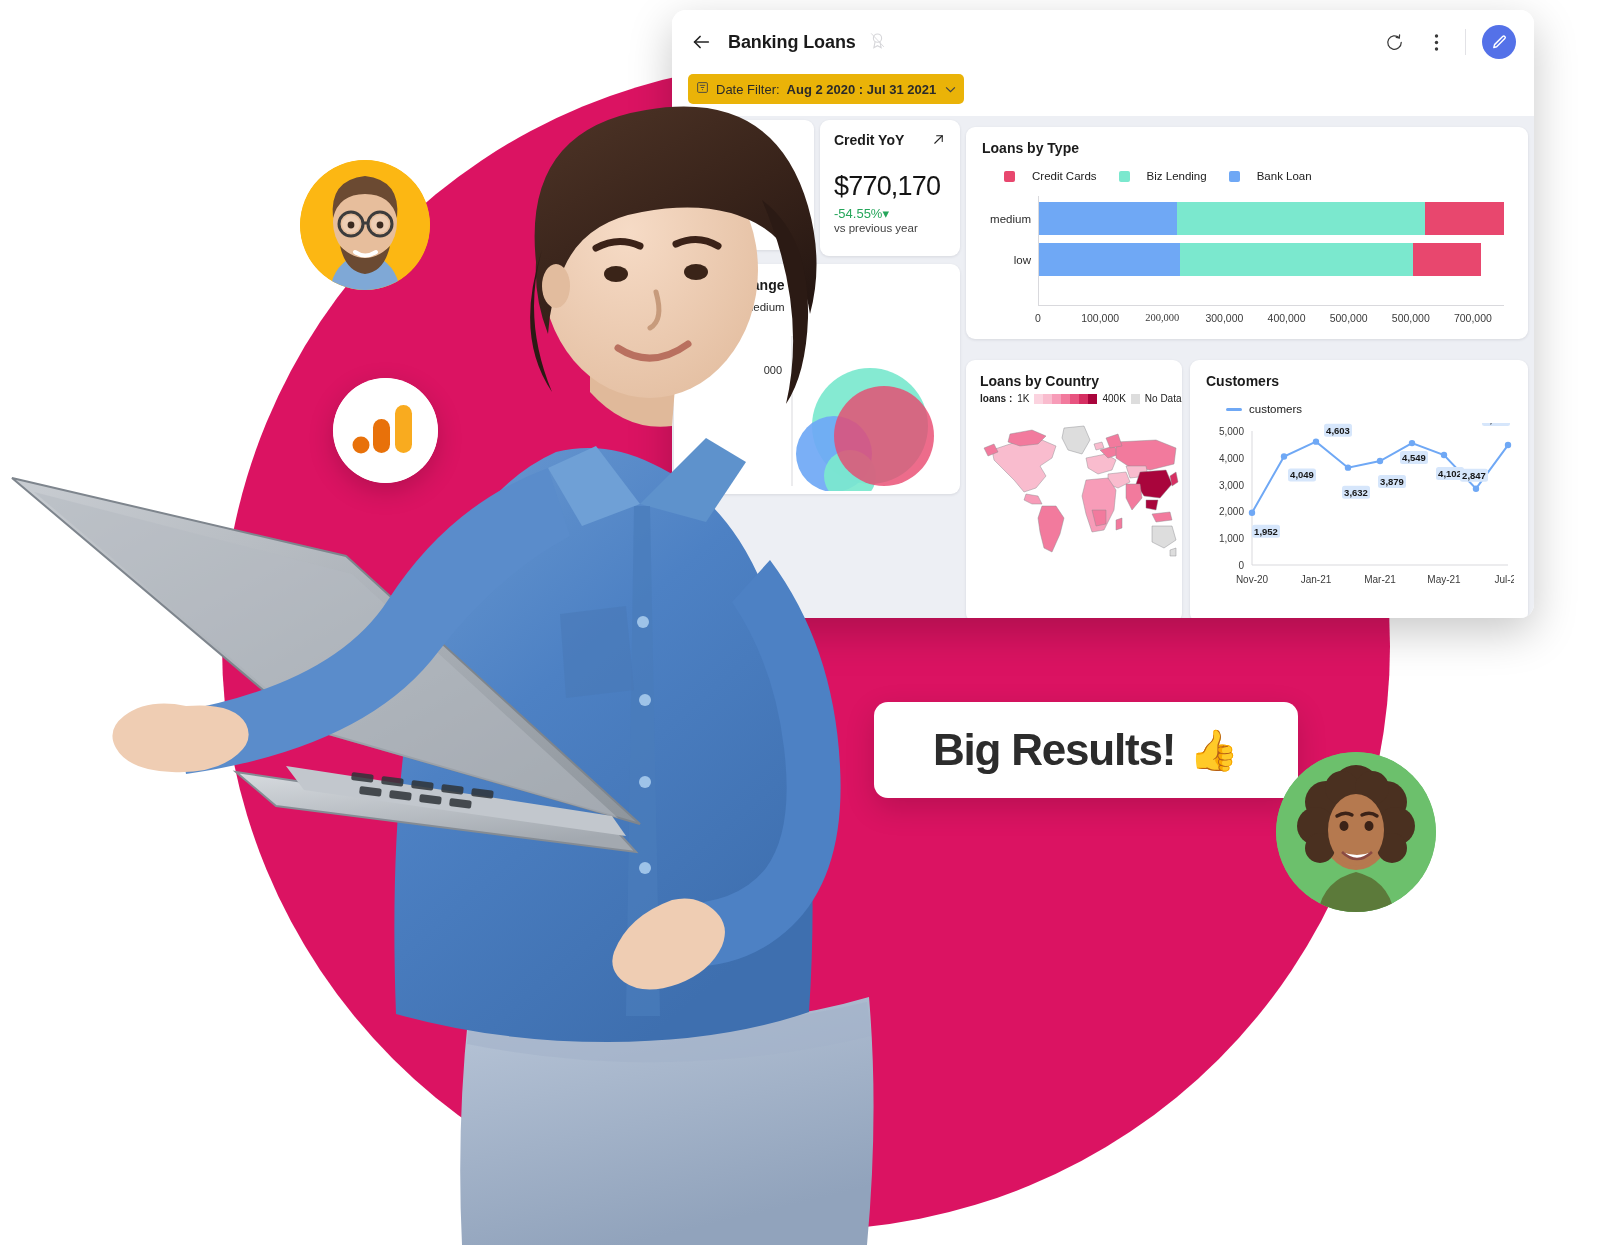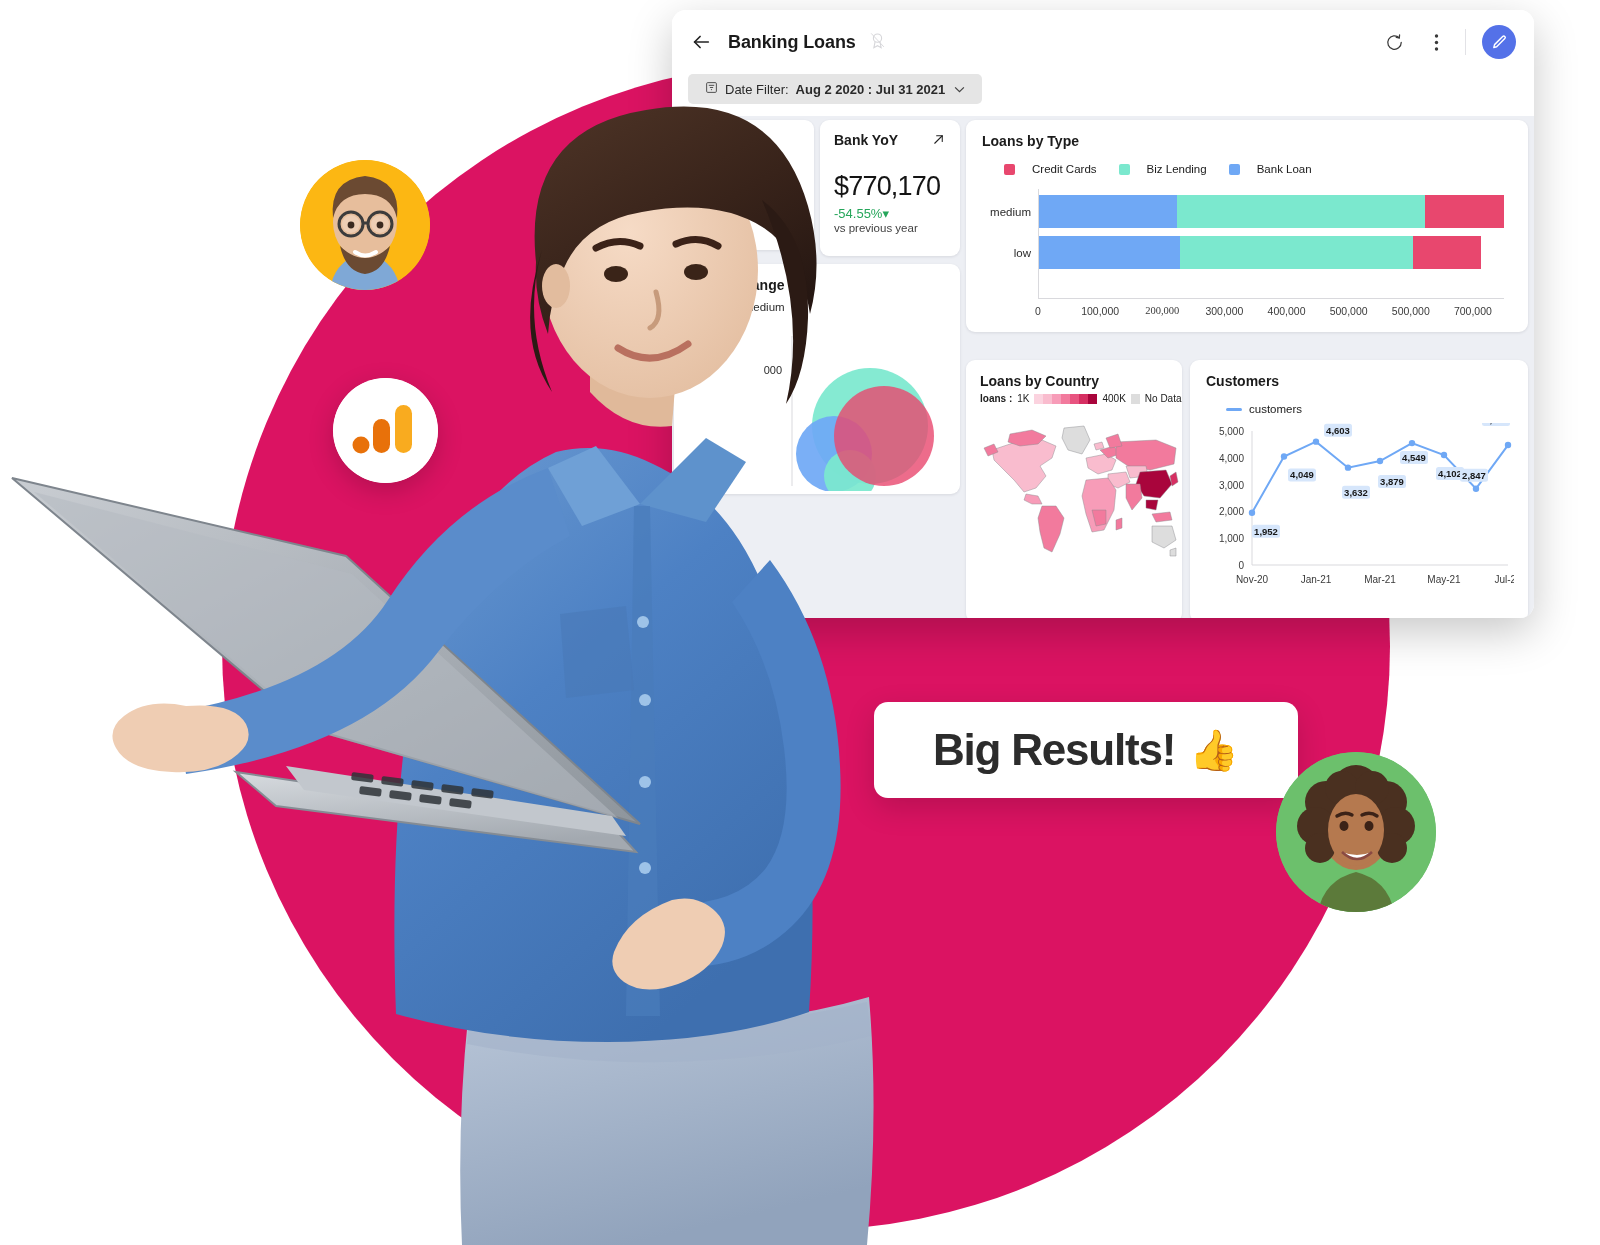--- a/index.html
+++ b/index.html
@@ -60,23 +60,23 @@
     width: 34px; height: 34px; border-radius: 50%;
     background: #5471E8;
     display: flex; align-items: center; justify-content: center;
     color: #fff; cursor: pointer;
   }
 
   
   .filter-bar { padding: 0 16px 12px 16px; }
   .date-chip {
     display: inline-flex; align-items: center; gap: 7px;
-    background: #e5e5e5;
+    background: #eab308;
     border-radius: 5px;
-    padding: 7px 17px;
+    padding: 7px 8px;
     font-size: 13px; color: #2a2a2a;
     cursor: pointer;
   }
   .date-chip b { font-weight: bold; }
   .chip-caret { font-size: 11px; color: #555; margin-left: 2px; }
 
   
   .dash-body {
     position: relative;
     padding: 0 0 0 0;
@@ -112,21 +112,21 @@
   .card-risk { left: 2px; top: 148px; width: 286px; height: 230px; overflow: hidden; }
   .card-risk .card-title { padding: 13px 0 0 14px; }
   .risk-legend {
     display: flex; gap: 16px; padding: 8px 0 0 14px;
     font-size: 11.5px; color: #2b2b2b; align-items: center;
   }
   .lg { display: inline-flex; align-items: center; gap: 17px; }
   .dot { width: 8px; height: 8px; border-radius: 50%; display: inline-block; }
 
   
-  .card-type { left: 294px; top: 4px; width: 562px; height: 212px; padding: 13px 16px 8px 16px; }
+  .card-type { left: 294px; top: 11px; width: 562px; height: 212px; padding: 13px 16px 8px 16px; }
   .type-legend { display: flex; gap: 22px; margin-top: 14px; margin-left: 22px; font-size: 11.5px; color: #202020; }
   .swatch { width: 11px; height: 11px; border-radius: 2px; display: inline-block; }
   .type-plot { position: relative; margin-top: 14px; height: 132px; }
   .type-rows { position: absolute; left: 56px; right: 8px; top: 0; bottom: 22px;
                border-left: 1px solid #d9d9dd; border-bottom: 1px solid #d9d9dd; }
   .bar-row { position: absolute; left: 0; right: 0; height: 33px; display: flex; }
   .bar-seg { height: 100%; }
   .row-label {
     position: absolute; right: calc(100% + 8px); top: 50%;
     transform: translateY(-50%);
@@ -244,21 +244,21 @@
     </div>
 
     <div class="dash-body">
 
       <div class="card card-yoy-left">
         <div class="card-title">YoY</div>
       </div>
 
       <div class="card card-kpi">
         <div class="kpi-head">
-          <div class="card-title">Bank YoY</div>
+          <div class="card-title">Credit YoY</div>
           <div class="kpi-expand">
             <svg width="15" height="15" viewBox="0 0 24 24" fill="none" stroke="#222" stroke-width="1.7" stroke-linecap="round" stroke-linejoin="round">
               <line x1="6" y1="18" x2="18" y2="6"></line>
                 <polyline points="9,6 18,6 18,15"></polyline>
             </svg>
           </div>
         </div>
         <div class="kpi-value">$770,170</div>
         <div class="kpi-delta">
           <span>-54.55%</span><span>▾</span>

